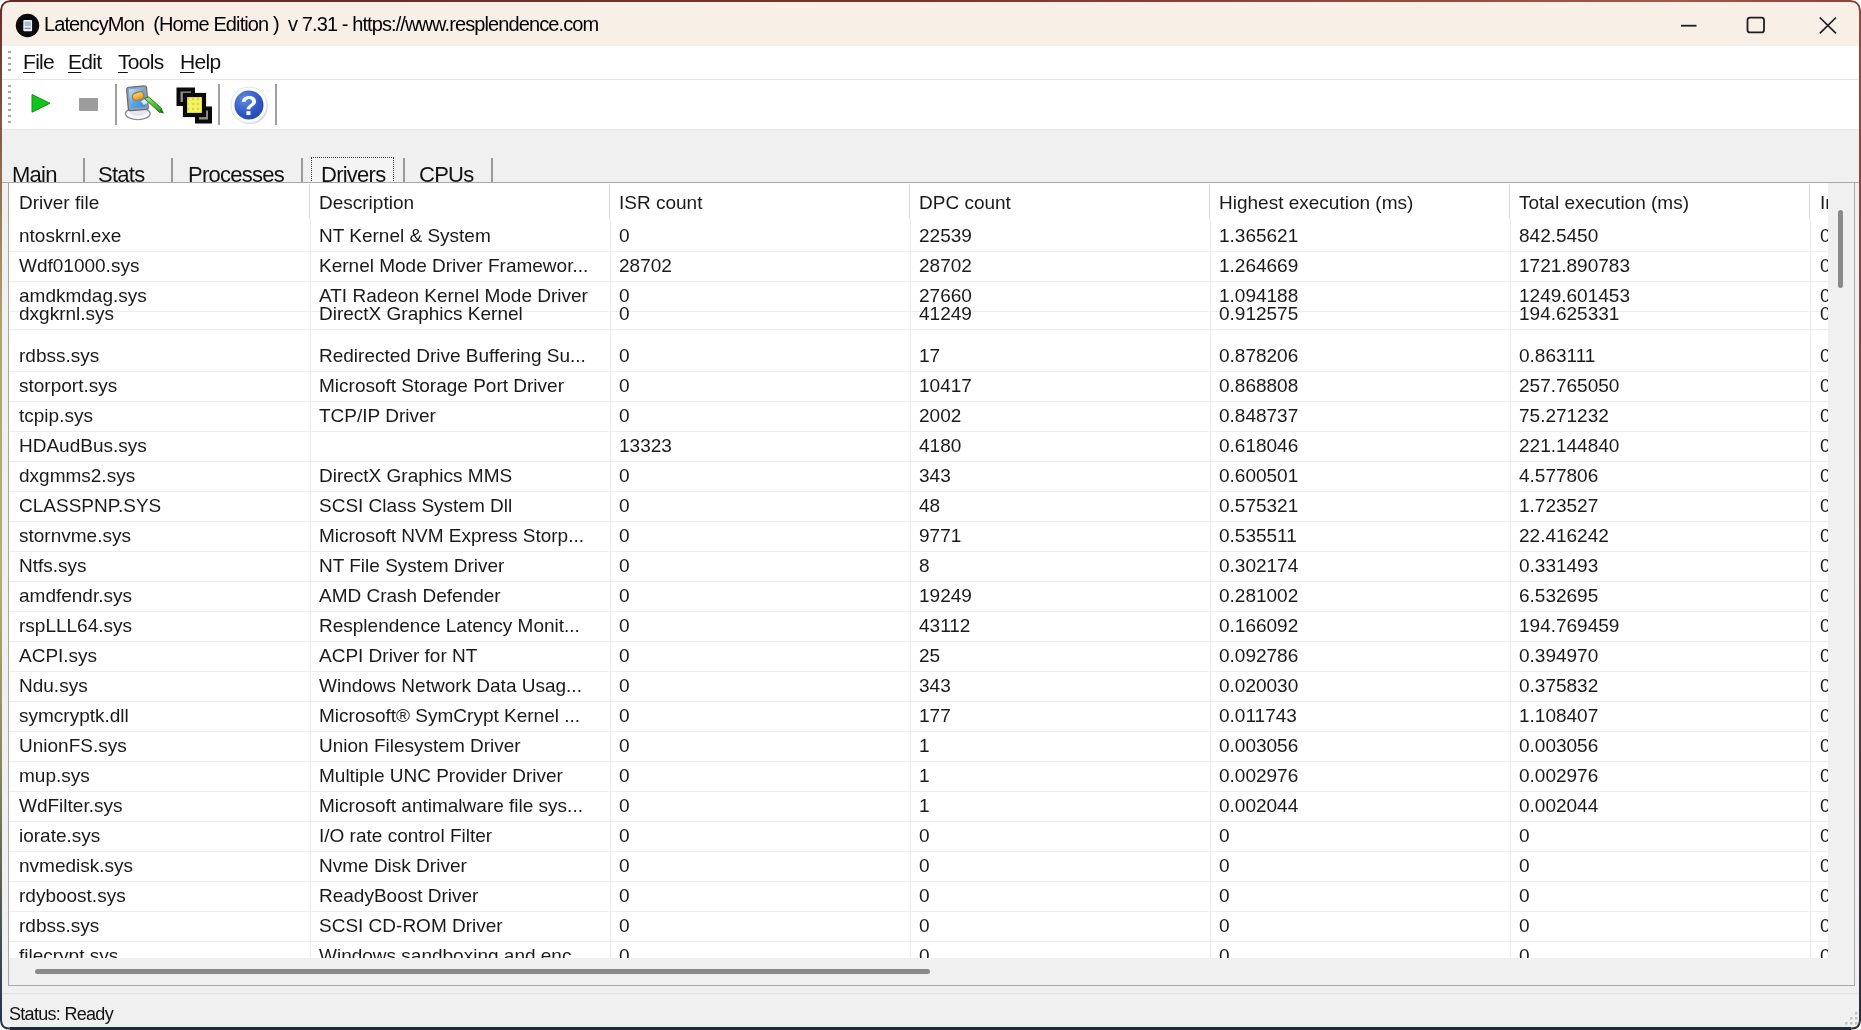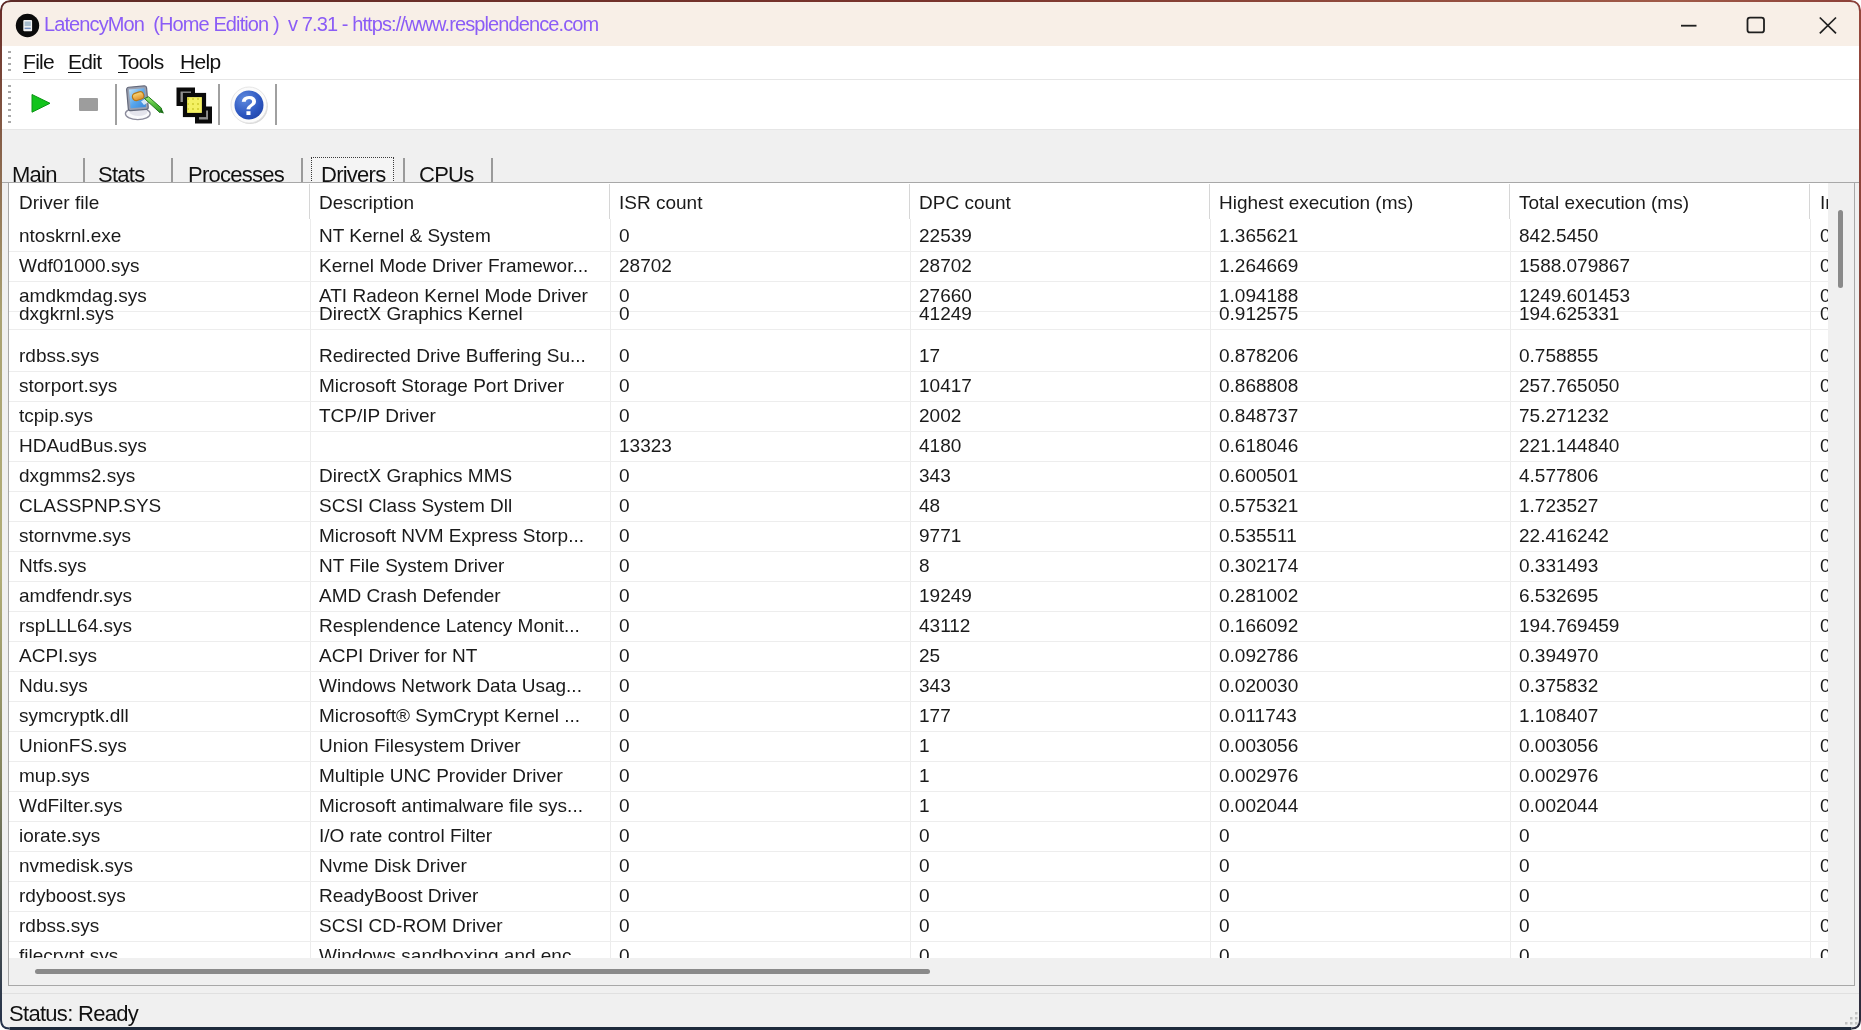--- a/index.html
+++ b/index.html
@@ -1,20 +1,20 @@
 <!DOCTYPE html>
 <html><head>
 <meta charset="utf-8">
 <style>
 html,body{margin:0;padding:0;background:#fff;}
 body{width:1861px;height:1030px;position:relative;overflow:hidden;font-family:"Liberation Sans",sans-serif;color:#1a1a1a;}
 .abs{position:absolute;}
 #win{position:absolute;left:0;top:0;width:1861px;height:1030px;background:#f0f0f0;border-radius:10px 10px 8px 8px;overflow:hidden;}
 #titlebar{position:absolute;left:2px;top:2px;width:1857px;height:44px;background:#f8efe7;border-radius:9px 9px 0 0;}
-#titletext{position:absolute;left:42px;top:0;height:44px;line-height:44px;font-size:20px;letter-spacing:-0.9px;color:#8b5cf6;white-space:pre;}
+#titletext{position:absolute;left:42px;top:0;height:44px;line-height:44px;font-size:20px;letter-spacing:-0.9px;color:#000000;white-space:pre;}
 #menubar{position:absolute;left:2px;top:46px;width:1857px;height:33px;background:#fff;border-bottom:1px solid #e6e6e6;}
 .menuitem{position:absolute;top:0;height:32px;line-height:32px;font-size:21px;letter-spacing:-0.7px;color:#111;}
 .menuitem u{text-decoration-thickness:1.3px;text-underline-offset:3px;}
 #toolbar{position:absolute;left:2px;top:80px;width:1857px;height:49px;background:#fff;border-bottom:1px solid #e6e6e6;}
 .grip{position:absolute;width:2.5px;background:repeating-linear-gradient(180deg,#a9a9a9 0 2.5px,transparent 2.5px 6px);}
 .tsep{position:absolute;top:4px;height:41px;width:2px;background:#a0a0a0;}
 #tabstrip{position:absolute;left:2px;top:130px;width:1857px;height:52px;background:#f0f0f0;margin-top:20px;}
 .tab{position:absolute;top:0;height:52px;line-height:49px;font-size:22px;letter-spacing:-0.75px;color:#111;}
 .tab u{text-decoration-thickness:1.4px;text-underline-offset:3.5px;}
 .tabsep{position:absolute;top:8px;height:32px;width:2px;background:#9a9a9a;}
@@ -26,21 +26,21 @@
 .bsep{position:absolute;top:36px;width:1px;height:739px;background:#ececec;}
 .hcell{position:absolute;top:0;height:40px;line-height:40px;font-size:19px;color:#1a1a1a;white-space:pre;}
 .row{position:absolute;left:0;width:1819px;height:30px;border-bottom:1px solid #ededed;}
 .row div{position:absolute;top:0;height:29px;line-height:29px;font-size:19px;color:#1a1a1a;white-space:pre;}
 .c1{left:10px;}.c2{left:310px;}.c3{left:610px;}.c4{left:910px;}.c5{left:1210px;}.c6{left:1510px;}.c7{left:1811px;}
 #vtrack{position:absolute;left:1819px;top:0;width:26px;height:802px;background:#f0f0f0;}
 #vthumb{position:absolute;left:10px;top:27px;width:5px;height:78px;background:#8a8a8a;border-radius:2.5px;}
 #htrack{position:absolute;left:0;top:775px;width:1819px;height:27px;background:#f0f0f0;}
 #hthumb{position:absolute;left:26px;top:11px;width:895px;height:5px;background:#8a8a8a;border-radius:2.5px;}
 #statusline{position:absolute;left:0;top:993px;width:1861px;height:1px;background:#e0e0e0;}
-#statustext{position:absolute;left:9px;top:1002px;height:24px;line-height:24px;font-size:22px;letter-spacing:-0.7px;color:#111;}
+#statustext{position:absolute;left:9px;top:1002px;height:24px;line-height:24px;font-size:18px;letter-spacing:-0.7px;color:#111;}
 </style>
 </head>
 <body>
 <div id="win">
   <div id="titlebar">
     <svg class="abs" style="left:12px;top:10px" width="28" height="28" viewBox="0 0 28 28">
       <circle cx="13.5" cy="13.5" r="11.7" fill="#0b0b0b"></circle>
       <rect x="9.3" y="8" width="8.8" height="11.3" rx="1" fill="#f2f2f2"></rect>
       <rect x="10.6" y="9.5" width="6.2" height="4.6" fill="#a8bdcd"></rect>
       <rect x="10.6" y="15.6" width="6.2" height="1.5" fill="#7390bd"></rect>
@@ -175,21 +175,21 @@
             <div class="c5">1.365621</div>
             <div class="c6">842.5450</div>
             <div class="c7">0</div>
           </div>
       <div class="row" style="top:68px">
             <div class="c1">Wdf01000.sys</div>
             <div class="c2">Kernel Mode Driver Framewor...</div>
             <div class="c3">28702</div>
             <div class="c4">28702</div>
             <div class="c5">1.264669</div>
-            <div class="c6">1588.079867</div>
+            <div class="c6">1721.890783</div>
             <div class="c7">0</div>
           </div>
       <div class="row" style="top:98px">
             <div class="c1">amdkmdag.sys</div>
             <div class="c2">ATI Radeon Kernel Mode Driver</div>
             <div class="c3">0</div>
             <div class="c4">27660</div>
             <div class="c5">1.094188</div>
             <div class="c6">1249.601453</div>
             <div class="c7">0</div>
@@ -202,21 +202,21 @@
             <div class="c5">0.912575</div>
             <div class="c6">194.625331</div>
             <div class="c7">0</div>
           </div>
       <div class="row" style="top:158px">
             <div class="c1">rdbss.sys</div>
             <div class="c2">Redirected Drive Buffering Su...</div>
             <div class="c3">0</div>
             <div class="c4">17</div>
             <div class="c5">0.878206</div>
-            <div class="c6">0.758855</div>
+            <div class="c6">0.863111</div>
             <div class="c7">0</div>
           </div>
       <div class="row" style="top:188px">
             <div class="c1">storport.sys</div>
             <div class="c2">Microsoft Storage Port Driver</div>
             <div class="c3">0</div>
             <div class="c4">10417</div>
             <div class="c5">0.868808</div>
             <div class="c6">257.765050</div>
             <div class="c7">0</div>

